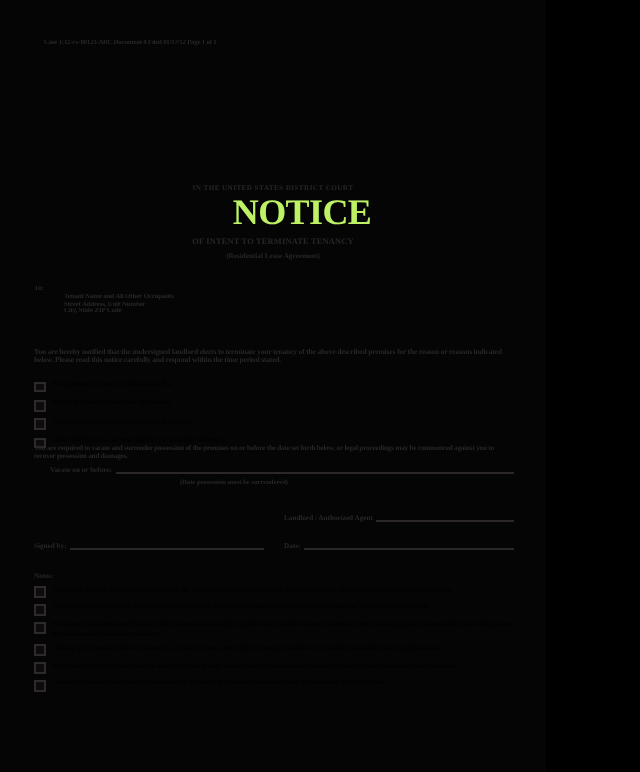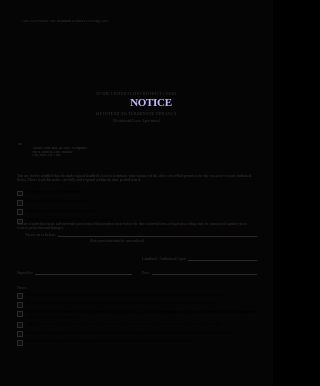--- a/index.html
+++ b/index.html
@@ -56,22 +56,22 @@
     width: 273px;
     text-align: center;
   }
   .pretitle {
     font-size: 3.6px;
     color: #2a2626;
     font-weight: bold;
     letter-spacing: 0.2px;
   }
   .title {
-    font-size: 11px;
-    color: #c4b5fd;
+    font-size: 18px;
+    color: #bef264;
     font-weight: bold;
     letter-spacing: -0.3px;
     line-height: 1.0;
     margin-top: 1px;
     margin-left: 29px;
   }
   .subtitle {
     font-size: 4.2px;
     color: #2a2626;
     font-weight: bold;

